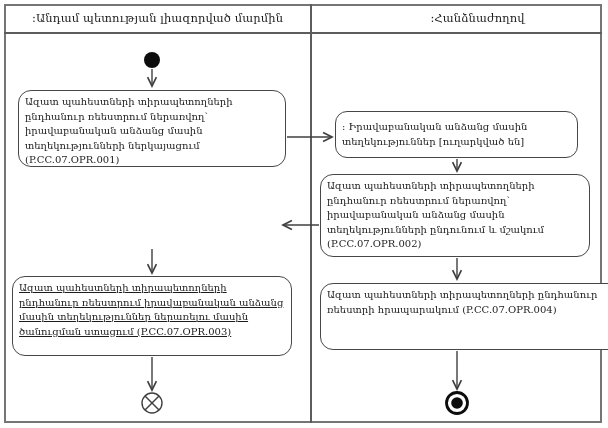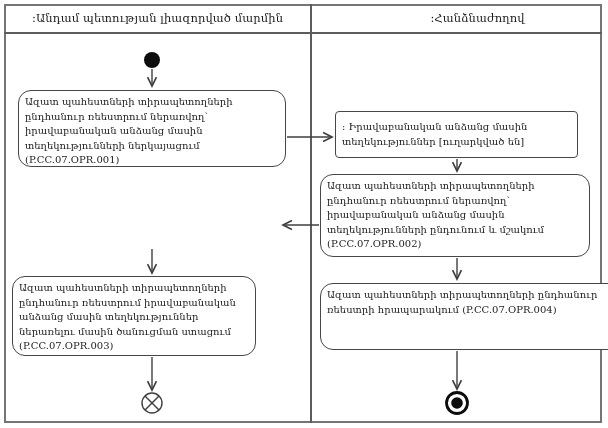--- a/index.html
+++ b/index.html
@@ -27,26 +27,26 @@
     position:absolute; left:310px; top:4px; width:2px; height:419px;
     background:#5c5c5c; z-index:1;
   }
   .node {
     position:absolute; box-sizing:border-box; background:#ffffff;
     border:1.4px solid #474747; z-index:3;
     display:flex; justify-content:center; text-align:left;
     font-size:10px; line-height:1.45; padding:4px 6px;
   }
   .action { border-radius:13px; align-items:flex-start; }
-  .object-node { border-radius:4px; align-items:center; }
+  .object-node { border-radius:12px; align-items:center; }
   #opr001 { left:18px;  top:90px;  width:268px; height:77px; }
   #objA   { left:335px; top:111px; width:243px; height:47px; }
   #opr002 { left:320px; top:174px; width:270px; height:83px; }
   #objB   { left:30px;  top:205px; width:250px; height:43px; }
-  #opr003 { left:12px;  top:276px; width:244px; height:80px; }
+  #opr003 { left:12px;  top:276px; width:280px; height:80px;text-decoration:underline; }
   #opr004 { left:320px; top:283px; width:305px; height:67px; }
   svg.overlay { position:absolute; left:0; top:0; z-index:2; pointer-events:none; }
 </style>
 </head>
 <body>
 
 <div class="canvas">
   <div class="frame"></div>
 
   <div class="header-row">

